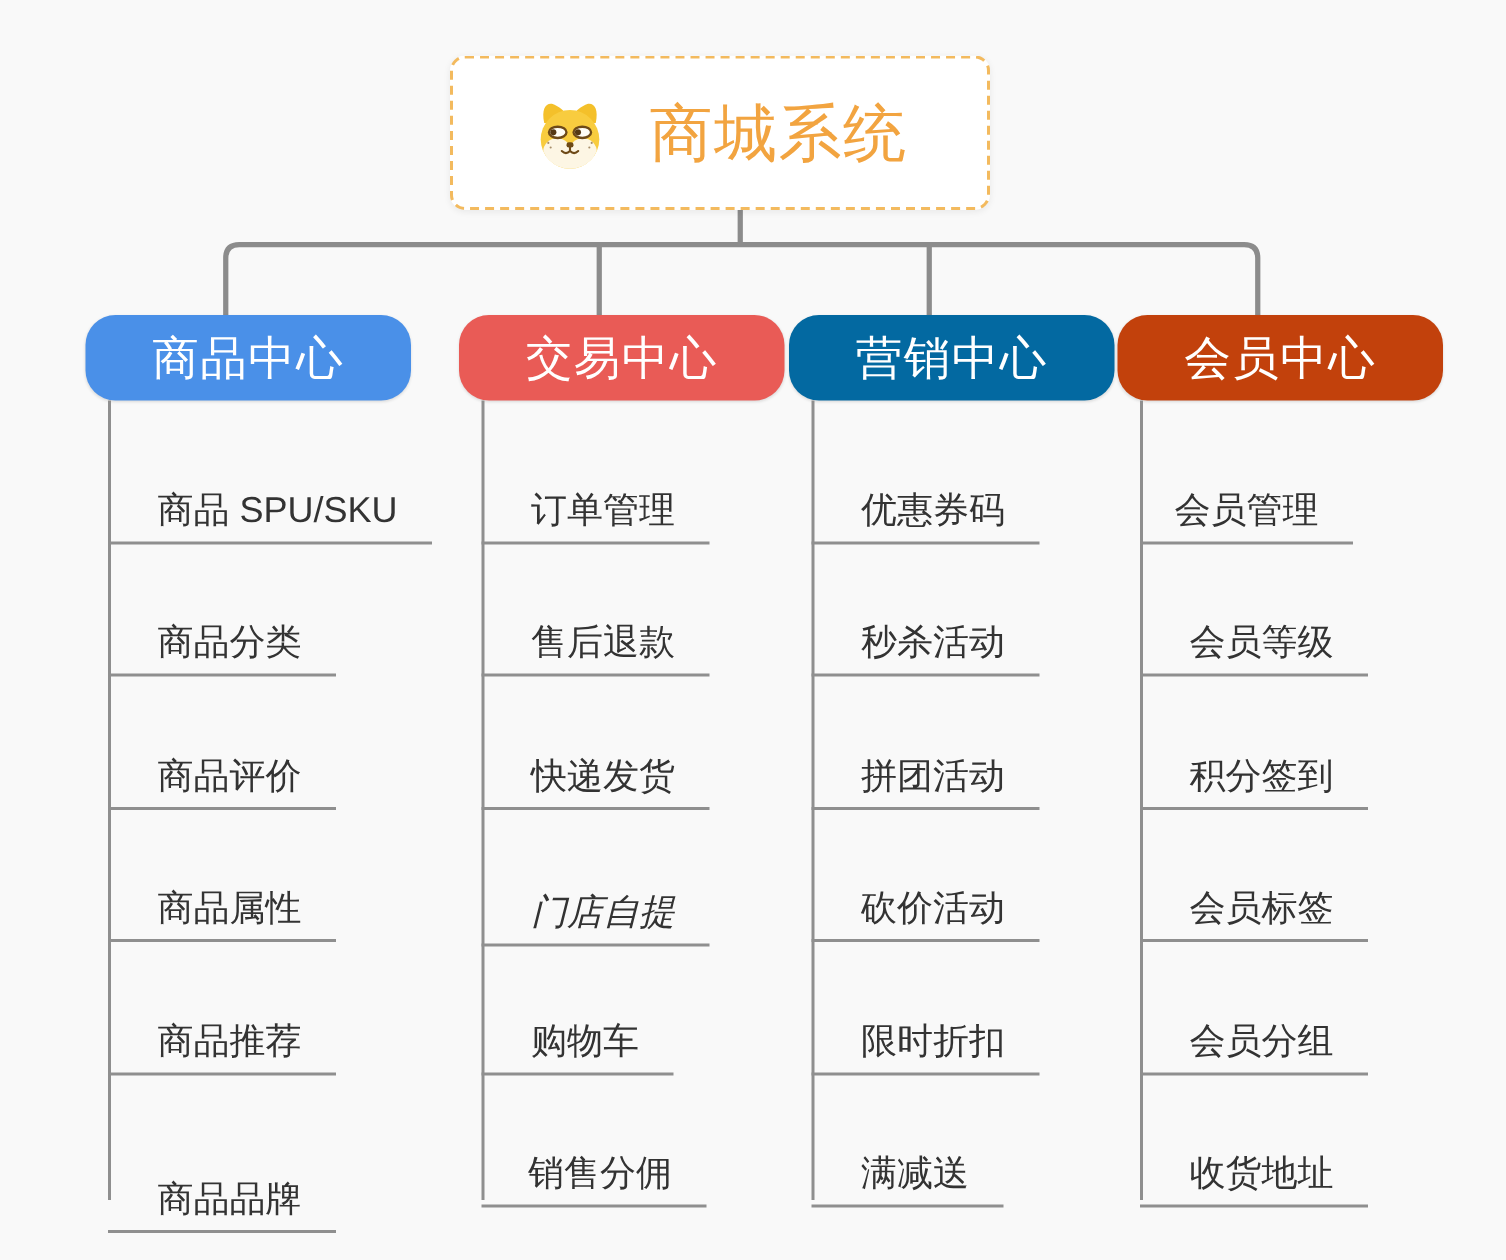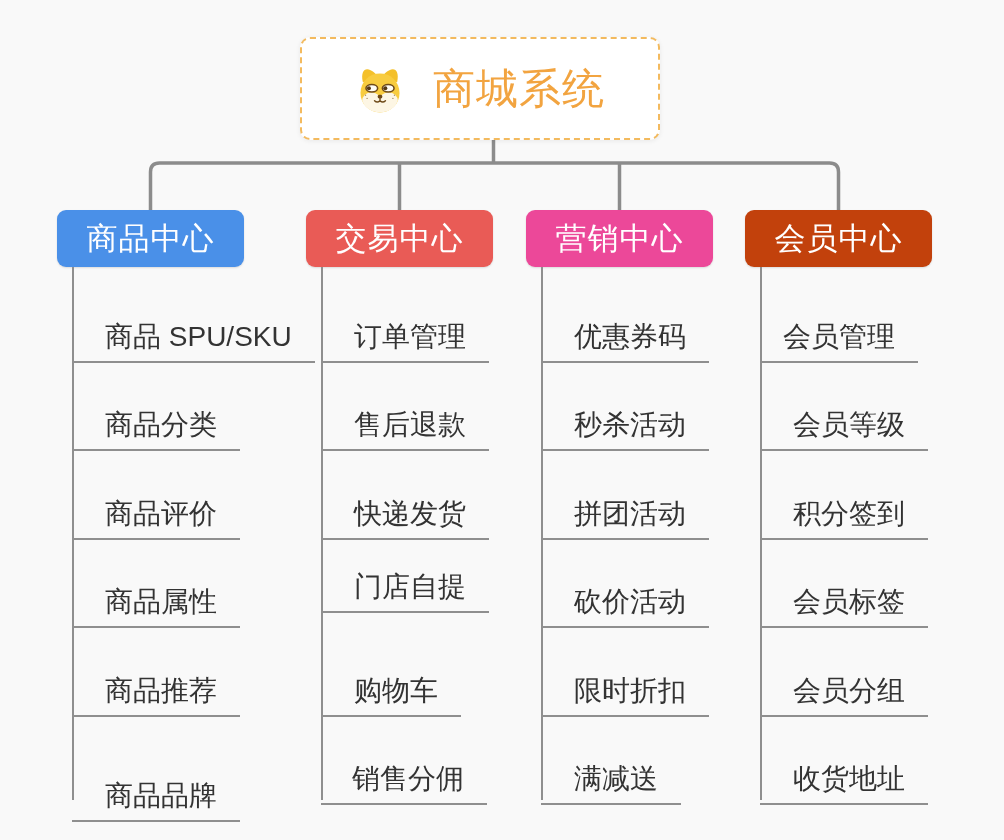--- a/index.html
+++ b/index.html
@@ -29,22 +29,22 @@
   .root-title{
     font-size:42px;
     letter-spacing:1px;
     color:#F2A440;
   }
   .dog-icon{width:50px;height:50px;flex:0 0 auto;}
 
   
   .branch-box{
     position:absolute;
-    height:57px;width:187px;
-    border-radius:9px;
+    height:57px;width:217px;
+    border-radius:20px;
     display:flex;align-items:center;justify-content:center;
     box-shadow:0 1px 2px rgba(0,0,0,0.12);
   }
   .branch-label{
     color:#FFFFFF;
     font-size:31px;
     letter-spacing:1px;
   }
 
   
@@ -56,21 +56,21 @@
   .tree-item{
     position:absolute;
     height:46px;
     display:flex;align-items:flex-end;
     padding:0 23px 5px 33px;
     border-bottom:2px solid #8F8F8F;
     white-space:nowrap;
     box-sizing:content-box;
   }
   .tree-item span{
-    font-size:28px;
+    font-size:24px;
     color:#333333;
     margin-top:12px;
   }
 </style>
 </head>
 <body>
 
 <div id="canvas">
 
   <svg id="connector-layer" width="1004" height="840">
@@ -138,30 +138,30 @@
       <div class="col-line" style="left: 321px; top: 267px; height: 533px;"></div>
       <div class="tree-item" style="left: 321px; top: 310px;">
         <span>订单管理</span>
       </div>
       <div class="tree-item" style="left: 321px; top: 398px;">
         <span>售后退款</span>
       </div>
       <div class="tree-item" style="left: 321px; top: 487px;">
         <span>快递发货</span>
       </div>
-      <div class="tree-item" style="left: 321px; top: 560px;">
+      <div class="tree-item" style="left: 321px; top: 578px; font-style: italic;">
         <span>门店自提</span>
       </div>
       <div class="tree-item" style="left: 321px; top: 664px;">
         <span>购物车</span>
       </div>
       <div class="tree-item" style="left: 321px; top: 752px; padding-left: 31px;">
         <span>销售分佣</span>
       </div>
-      <div class="branch-box" style="left: 526px; top: 210px; background: #ec4899;">
+      <div class="branch-box" style="left: 526px; top: 210px; background: #0369a1;">
         <span class="branch-label">营销中心</span>
       </div>
       <div class="col-line" style="left: 541px; top: 267px; height: 533px;"></div>
       <div class="tree-item" style="left: 541px; top: 310px;">
         <span>优惠券码</span>
       </div>
       <div class="tree-item" style="left: 541px; top: 398px;">
         <span>秒杀活动</span>
       </div>
       <div class="tree-item" style="left: 541px; top: 487px;">

